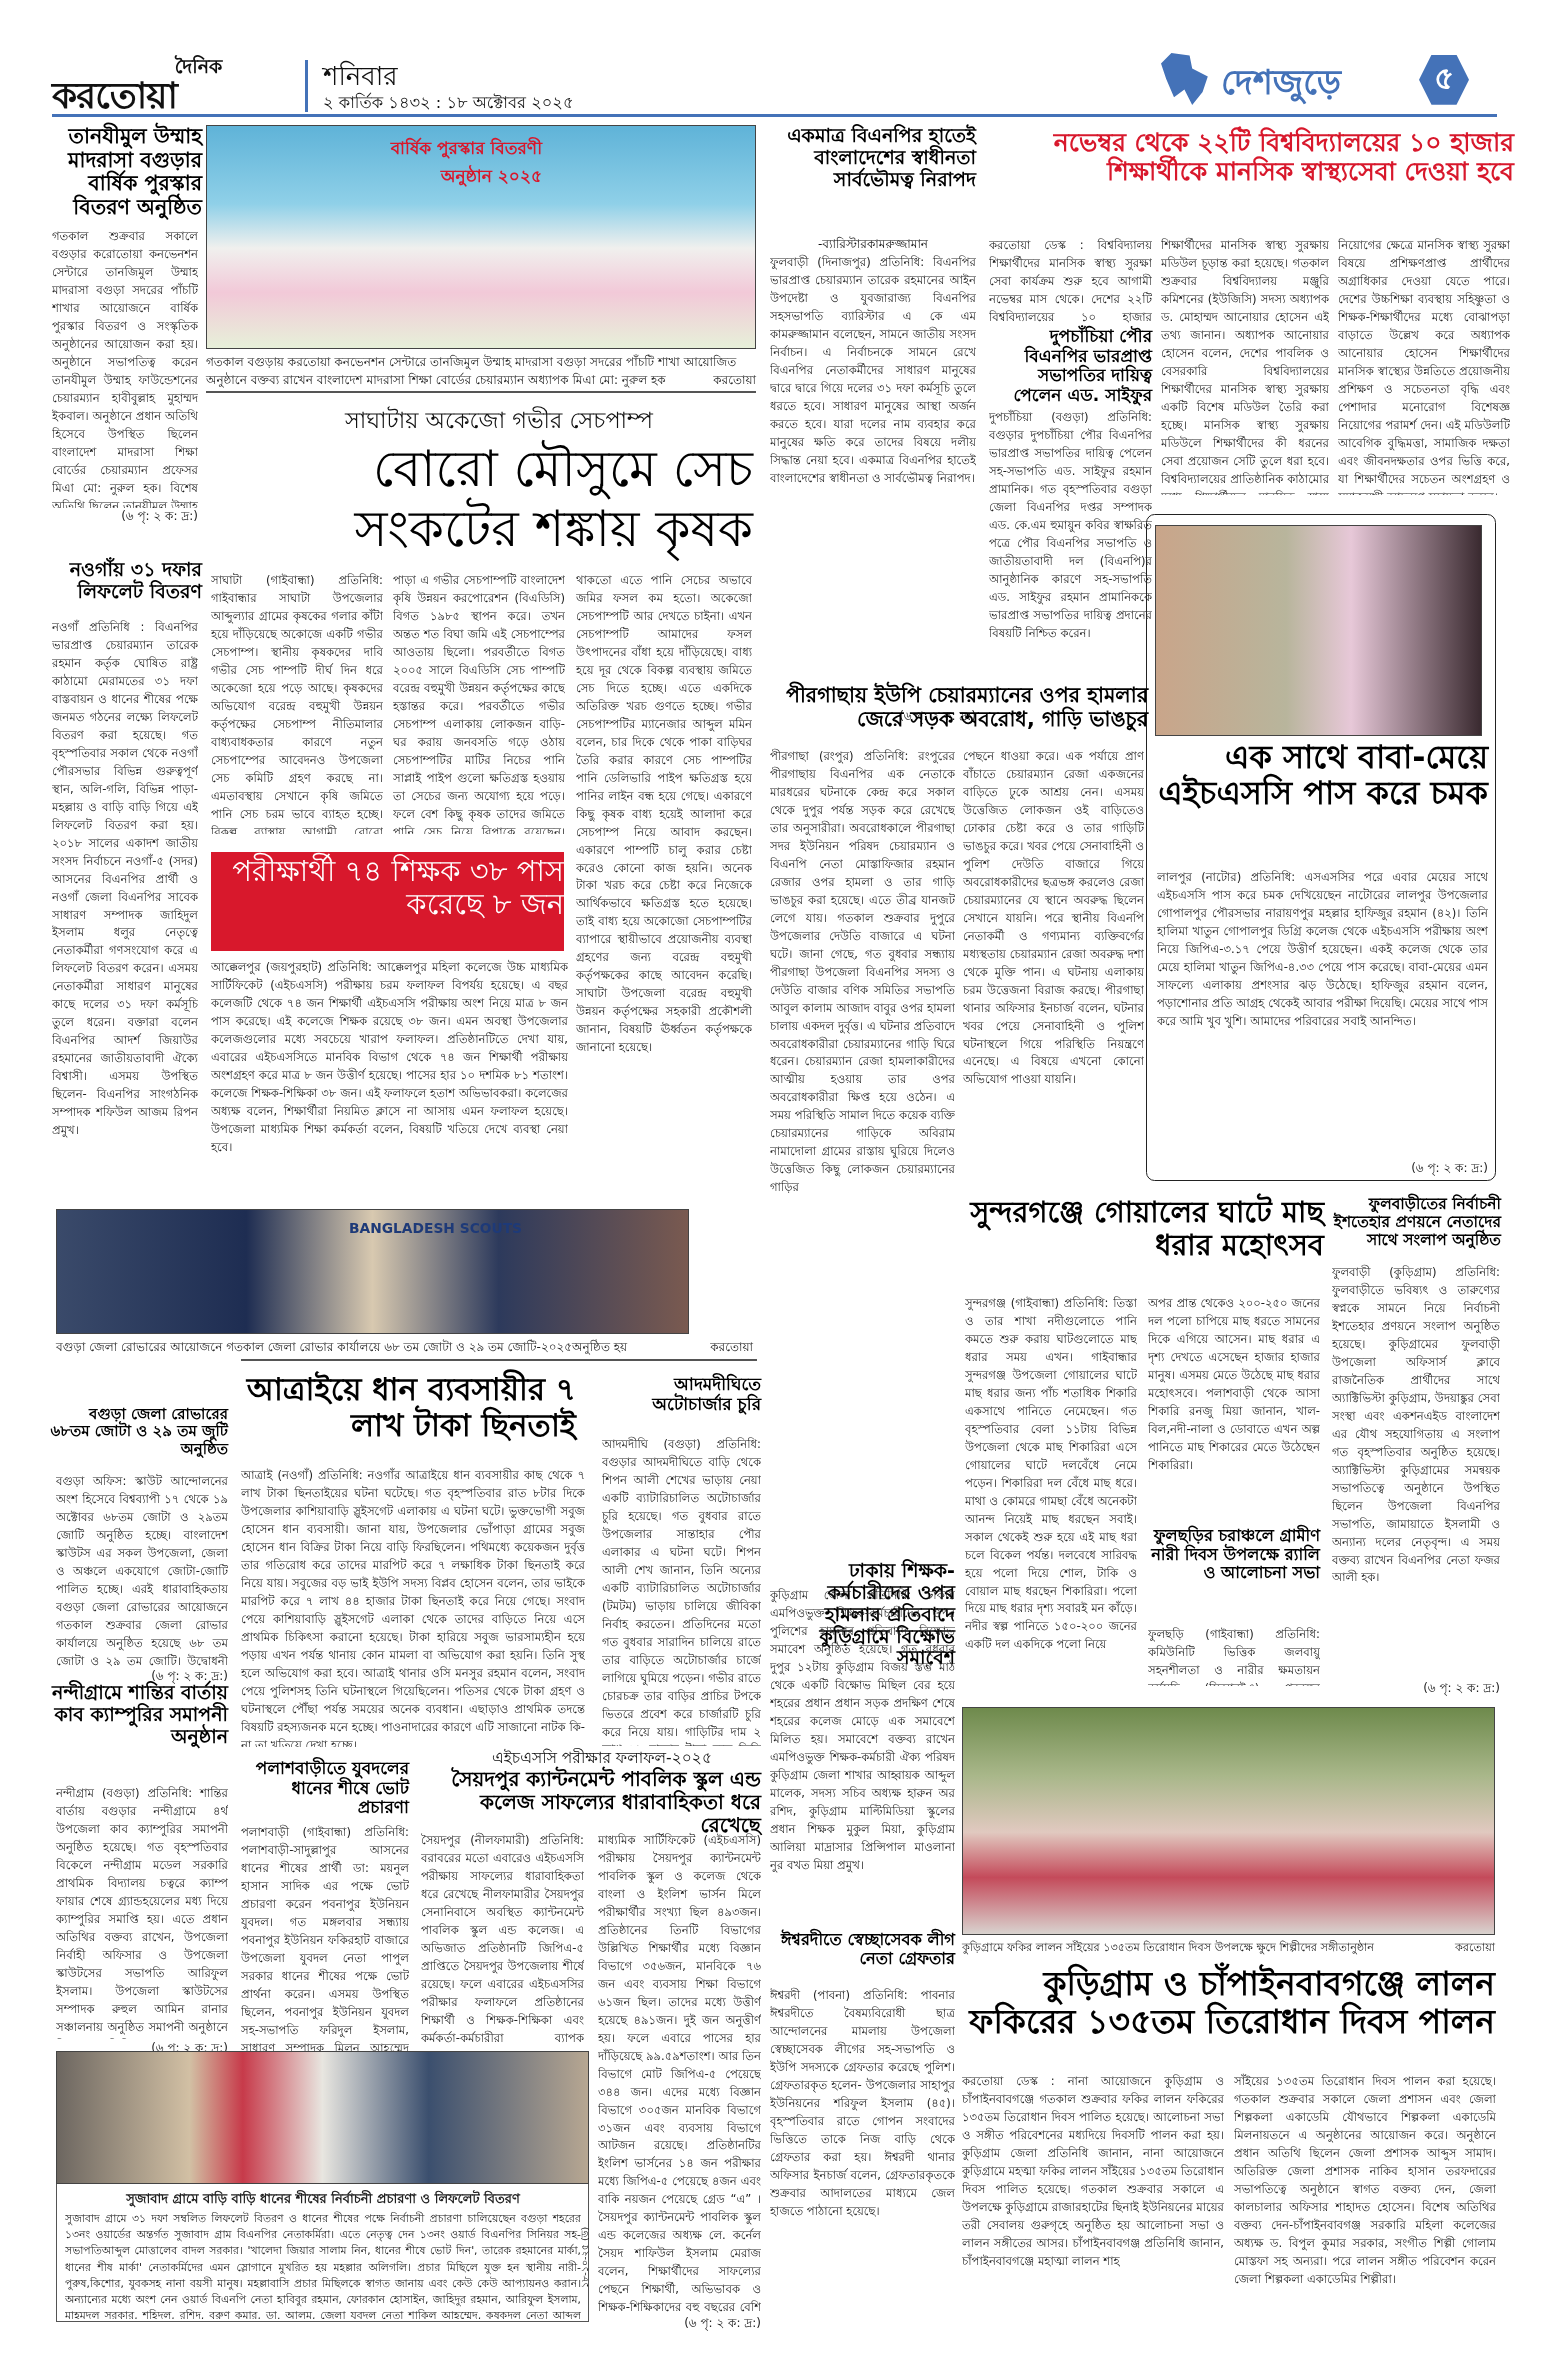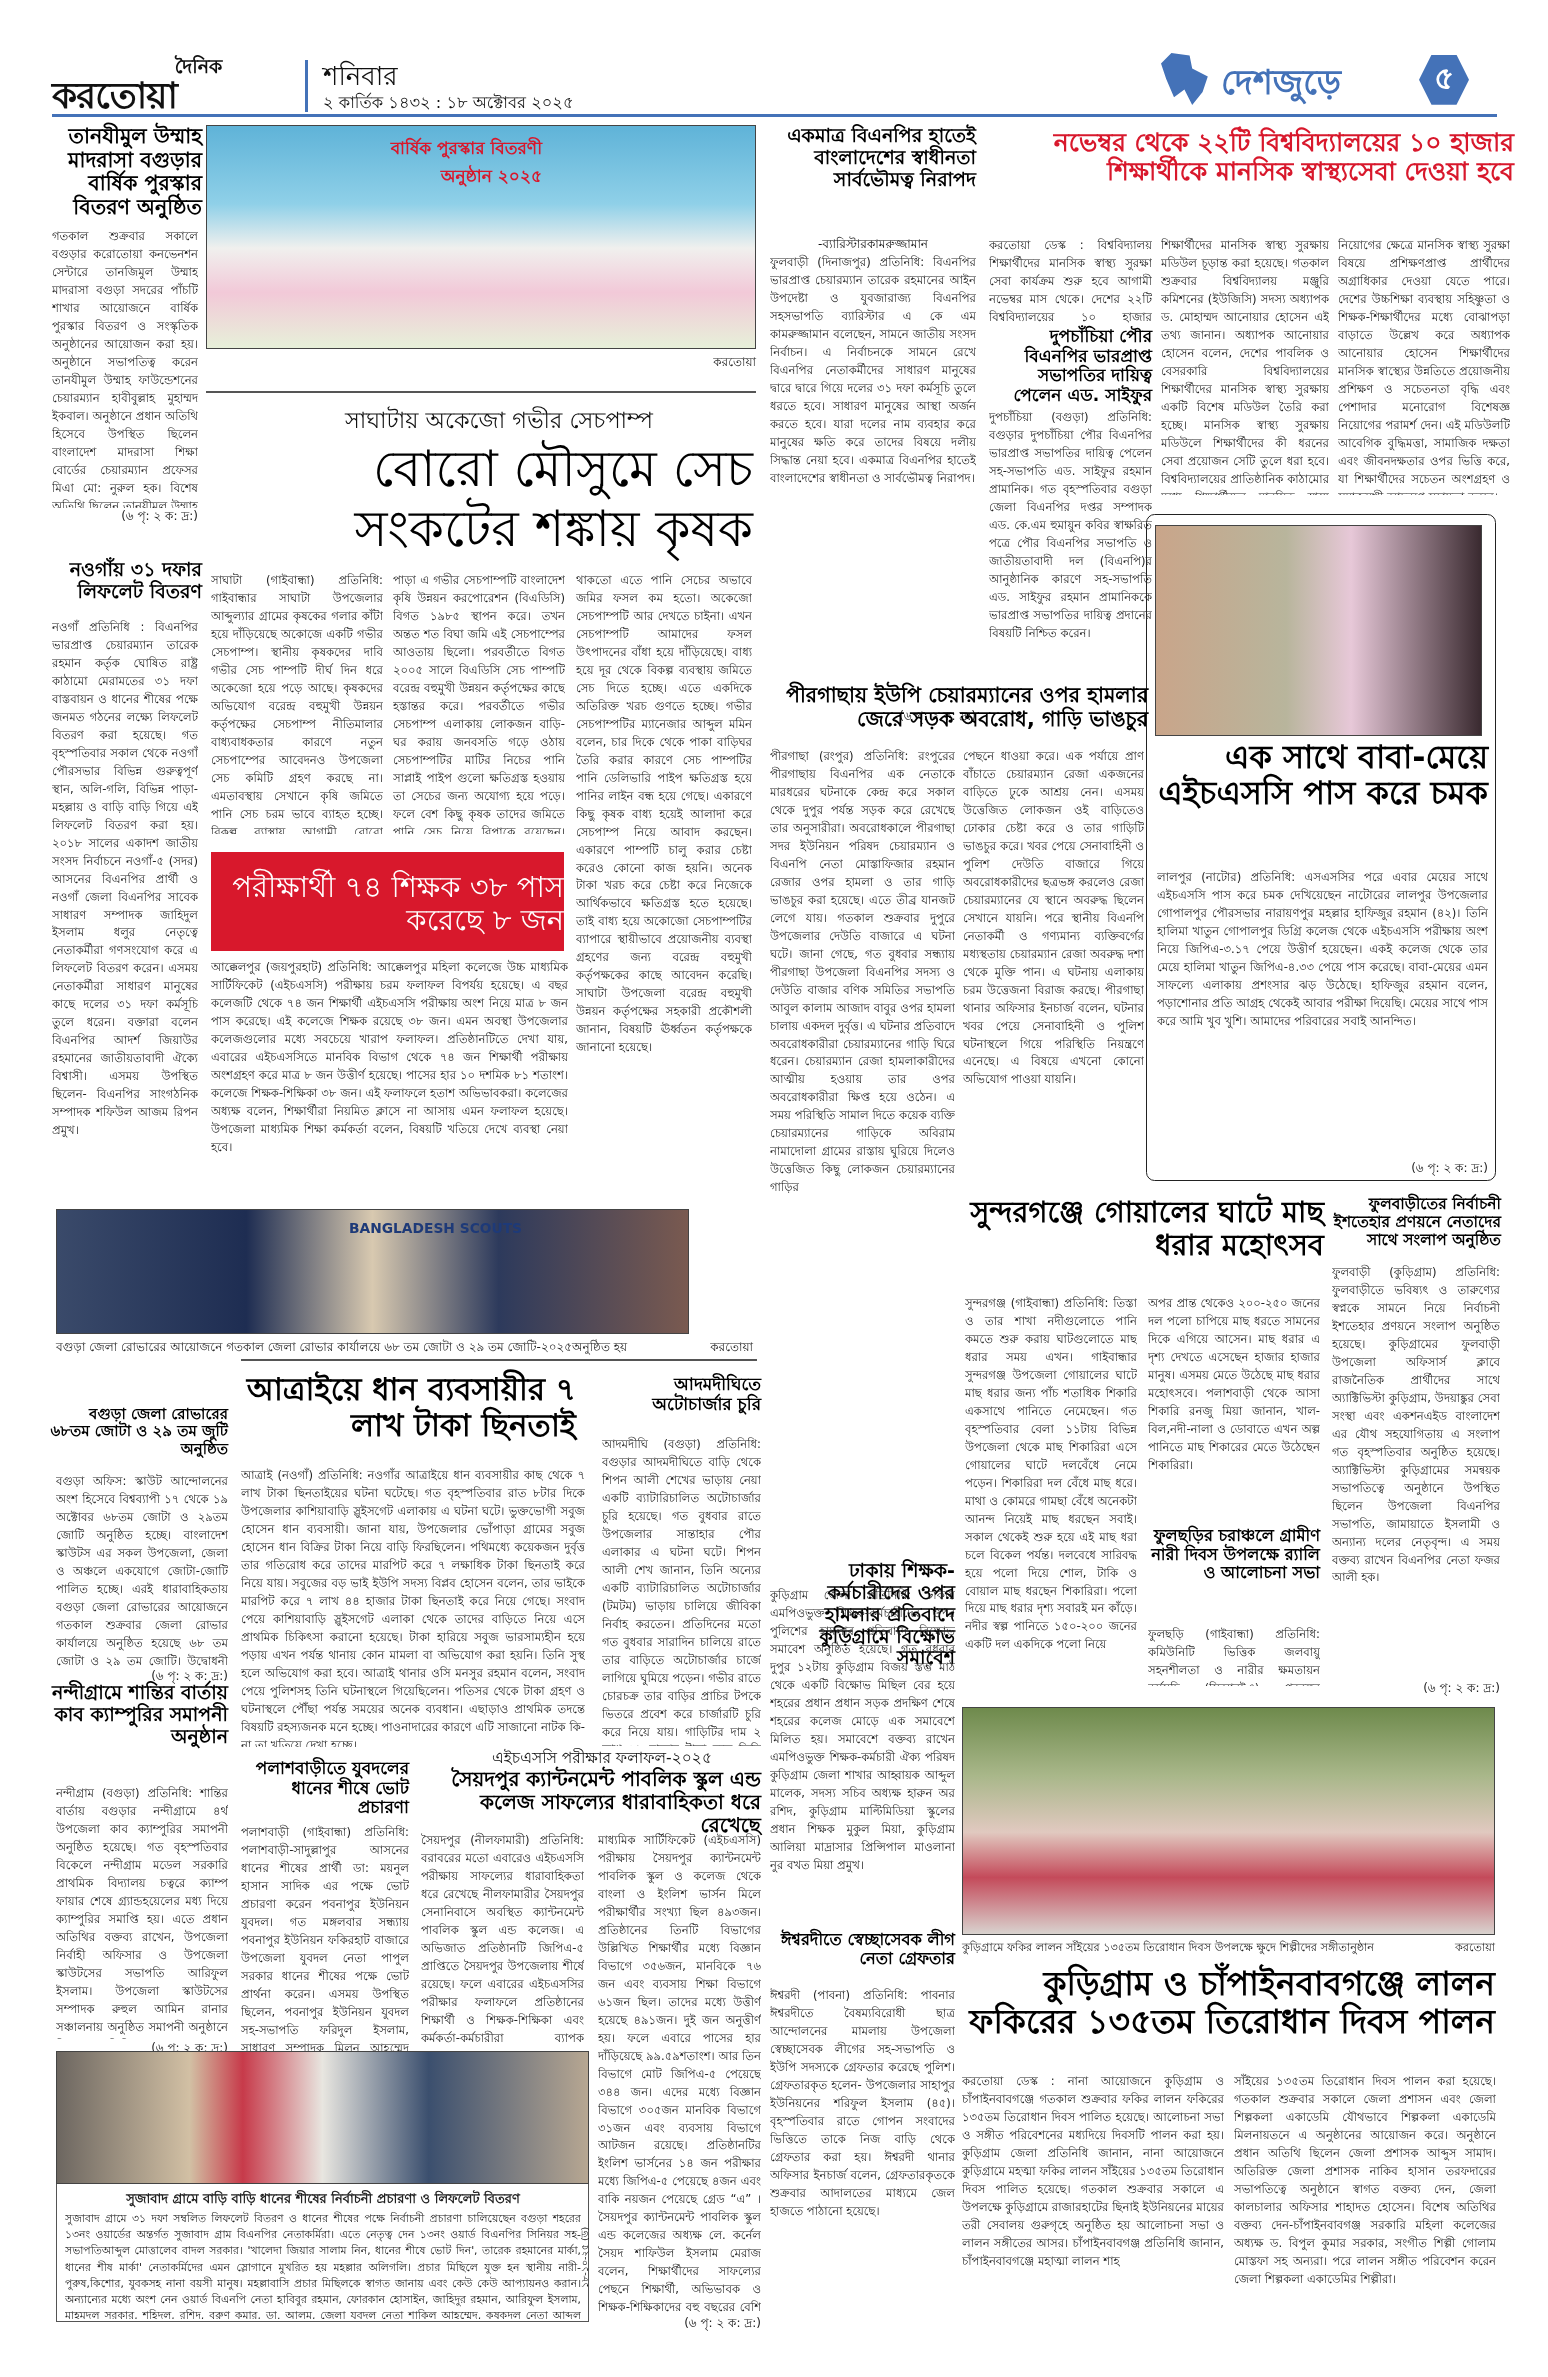--- a/index.html
+++ b/index.html
@@ -45,34 +45,35 @@
 <div class="abs top-rule"></div>
 
 <div class="abs hl" style="left:47px;top:125px;width:155px;font-size:20.6px">তানযীমুল উম্মাহ মাদরাসা বগুড়ার বার্ষিক পুরস্কার বিতরণ অনুষ্ঠিত</div>
 <div class="abs body-txt" style="left:52px;top:228px;width:146px;height:280px;overflow:hidden;font-size:11.6px">গতকাল শুক্রবার সকালে বগুড়ার করোতোয়া কনভেনশন সেন্টারে তানজিমুল উম্মাহ মাদরাসা বগুড়া সদরের পাঁচটি শাখার আয়োজনে বার্ষিক পুরস্কার বিতরণ ও সংস্কৃতিক অনুষ্ঠানের আয়োজন করা হয়। অনুষ্ঠানে সভাপতিত্ব করেন তানযীমুল উম্মাহ ফাউন্ডেশনের চেয়ারম্যান হাবীবুল্লাহ মুহাম্মদ ইকবাল। অনুষ্ঠানে প্রধান অতিথি হিসেবে উপস্থিত ছিলেন বাংলাদেশ মাদরাসা শিক্ষা বোর্ডের চেয়ারম্যান প্রফেসর মিএা মো: নুরুল হক। বিশেষ অতিথি ছিলেন তানযীমুল উম্মাহ ফাউন্ডেশনের পরিচালক হাবিবুল্লাহ আল আমিন, জেলা শিক্ষা অফিসার রমজান আলী, ইন্টারন্যাশলাল ইসলামিক ফেডারেশন অফ স্টুডেন্টস অর্গানাইজেশন (ইফসু) এর মহাসচিব ডক্টর মোস্তফা ফয়সাল পারভেজ ও দুপচাঁচিয়া উপজেলার গুনাহার ইউনিয়ন পরিষদের চেয়ারম্যান ও গার্ডিয়ান পাবলিকেশন্সের কর্ণধার নূর মোহাম্মদ</div>
 <div class="abs cont" style="left:52px;top:507px;width:146px">(৬ পৃ: ২ ক: দ্র:)</div>
 
 <div class="abs photo" style="left:206px;top:125px;width:550px;height:224px;background:linear-gradient(180deg,#5fb3d8 0%,#8fd0e8 35%,#f0f0ee 55%,#f2c9d8 75%,#e7f0d9 100%)">
   <div style="position:absolute;left:129px;top:8.6px;width:206px;text-align:right;font-size:17px;font-weight:bold;color:#d8182c">বার্ষিক পুরস্কার বিতরণী অনুষ্ঠান ২০২৫</div>
 </div>
 <div class="abs caption" style="left:206px;top:353px;width:550px">
+  <span>গতকাল বগুড়ায় করতোয়া কনভেনশন সেন্টারে তানজিমুল উম্মাহ মাদরাসা বগুড়া সদরের পাঁচটি শাখা আয়োজিত অনুষ্ঠানে বক্তব্য রাখেন বাংলাদেশ মাদরাসা শিক্ষা বোর্ডের চেয়ারম্যান অধ্যাপক মিএা মো: নুরুল হক</span>
   <span class="credit">করতোয়া</span>
 </div>
 <div class="abs rule" style="left:206px;top:391px;width:550px;height:1.7px"></div>
 
 <div class="abs hl" style="left:47px;top:559px;width:155px;font-size:19px">নওগাঁয় ৩১ দফার লিফলেট বিতরণ</div>
 <div class="abs body-txt" style="left:52px;top:619px;width:146px;height:632px;overflow:hidden;font-size:11.6px">নওগাঁ প্রতিনিধি : বিএনপির ভারপ্রাপ্ত চেয়ারম্যান তারেক রহমান কর্তৃক ঘোষিত রাষ্ট্র কাঠামো মেরামতের ৩১ দফা বাস্তবায়ন ও ধানের শীষের পক্ষে জনমত গঠনের লক্ষ্যে লিফলেট বিতরণ করা হয়েছে। গত বৃহস্পতিবার সকাল থেকে নওগাঁ পৌরসভার বিভিন্ন গুরুত্বপূর্ণ স্থান, অলি-গলি, বিভিন্ন পাড়া-মহল্লায় ও বাড়ি বাড়ি গিয়ে এই লিফলেট বিতরণ করা হয়। ২০১৮ সালের একাদশ জাতীয় সংসদ নির্বাচনে নওগাঁ-৫ (সদর) আসনের বিএনপির প্রার্থী ও নওগাঁ জেলা বিএনপির সাবেক সাধারণ সম্পাদক জাহিদুল ইসলাম ধলুর নেতৃত্বে নেতাকর্মীরা গণসংযোগ করে এ লিফলেট বিতরণ করেন। এসময় নেতাকর্মীরা সাধারণ মানুষের কাছে দলের ৩১ দফা কর্মসূচি তুলে ধরেন। বক্তারা বলেন বিএনপির আদর্শ জিয়াউর রহমানের জাতীয়তাবাদী ঐক্যে বিশ্বাসী। এসময় উপস্থিত ছিলেন- বিএনপির সাংগঠনিক সম্পাদক শফিউল আজম রিপন প্রমুখ।</div>
 
 <div class="abs" style="left:258px;top:403px;width:482px;text-align:center;font-size:22.4px">সাঘাটায় অকেজো গভীর সেচপাম্প</div>
 <div class="abs hl" style="left:211px;top:439px;width:542px;font-size:50px;font-weight:normal;line-height:1.2">বোরো মৌসুমে সেচ সংকটের শঙ্কায় কৃষক</div>
 <div class="abs body-txt" style="left:211px;top:572px;width:172px;height:262px;overflow:hidden;font-size:11.6px">সাঘাটা (গাইবান্ধা) প্রতিনিধি: গাইবান্ধার সাঘাটা উপজেলার আব্দুল্যার গ্রামের কৃষকের গলার কাঁটা হয়ে দাঁড়িয়েছে অকোজে একটি গভীর সেচপাম্প। স্থানীয় কৃষকদের দাবি গভীর সেচ পাম্পটি দীর্ঘ দিন ধরে অকেজো হয়ে পড়ে আছে। কৃষকদের অভিযোগ বরেন্দ্র বহুমুখী উন্নয়ন কর্তৃপক্ষের সেচপাম্প নীতিমালার বাধ্যবাধকতার কারণে নতুন সেচপাম্পের আবেদনও উপজেলা সেচ কমিটি গ্রহণ করছে না। এমতাবস্থায় সেখানে কৃষি জমিতে পানি সেচ চরম ভাবে ব্যাহত হচ্ছে। বিকল্প ব্যাস্থায় আগামী বোরো মৌসুমেও অন্তত ২৫ বিঘা জমিতে সেচ সংকটে পড়ার শঙ্কায় রয়েছে কয়েকজন কৃষক। বরেন্দ্র বহুমুখী উন্নয়ন কর্তৃপক্ষ সূত্রে জানা যায়, আব্দুল্যার</div>
 <div class="abs body-txt" style="left:393px;top:572px;width:172px;height:262px;overflow:hidden;font-size:11.6px">পাড়া এ গভীর সেচপাম্পটি বাংলাদেশ কৃষি উন্নয়ন করপোরেশন (বিএডিসি) বিগত ১৯৮৫ স্থাপন করে। তখন অন্তত শত বিঘা জমি এই সেচপাম্পের আওতায় ছিলো। পরবর্তীতে বিগত ২০০৫ সালে বিএডিসি সেচ পাম্পটি বরেন্দ্র বহুমুখী উন্নয়ন কর্তৃপক্ষের কাছে হস্তান্তর করে। পরবর্তীতে গভীর সেচপাম্প এলাকায় লোকজন বাড়ি-ঘর করায় জনবসতি গড়ে ওঠায় সেচপাম্পটির মাটির নিচের পানি সাপ্লাই পাইপ গুলো ক্ষতিগ্রস্ত হওয়ায় তা সেচের জন্য অযোগ্য হয়ে পড়ে। ফলে বেশ কিছু কৃষক তাদের জমিতে পানি সেচ নিয়ে বিপাকে রয়েছেন। স্থানীয় কৃষক নুরুন্নবী, মোস্তাফিজুর ও হবিবুর সহ আরও অনেকে বলেন, কয়েক বছর আগেও সেচপাম্পটি মাঝে মাঝে বন্ধ</div>
 <div class="abs body-txt" style="left:576px;top:572px;width:176px;height:499px;overflow:hidden;font-size:11.6px">থাকতো এতে পানি সেচের অভাবে জমির ফসল কম হতো। অকেজো সেচপাম্পটি আর দেখতে চাইনা। এখন সেচপাম্পটি আমাদের ফসল উৎপাদনের বাঁধা হয়ে দাঁড়িয়েছে। বাধ্য হয়ে দূর থেকে বিকল্প ব্যবস্থায় জমিতে সেচ দিতে হচ্ছে। এতে একদিকে অতিরিক্ত খরচ গুণতে হচ্ছে। গভীর সেচপাম্পটির ম্যানেজার আব্দুল মমিন বলেন, চার দিকে থেকে পাকা বাড়িঘর তৈরি করার কারণে সেচ পাম্পটির পানি ডেলিভারি পাইপ ক্ষতিগ্রস্ত হয়ে পানির লাইন বন্ধ হয়ে গেছে। একারণে কিছু কৃষক বাধ্য হয়েই আলাদা করে সেচপাম্প নিয়ে আবাদ করছেন। একারণে পাম্পটি চালু করার চেষ্টা করেও কোনো কাজ হয়নি। অনেক টাকা খরচ করে চেষ্টা করে নিজেকে আর্থিকভাবে ক্ষতিগ্রস্ত হতে হয়েছে। তাই বাধ্য হয়ে অকোজো সেচপাম্পটির ব্যাপারে স্থায়ীভাবে প্রয়োজনীয় ব্যবস্থা গ্রহণের জন্য বরেন্দ্র বহুমুখী কর্তৃপক্ষকের কাছে আবেদন করেছি। সাঘাটা উপজেলা বরেন্দ্র বহুমুখী উন্নয়ন কর্তৃপক্ষের সহকারী প্রকৌশলী জানান, বিষয়টি ঊর্ধ্বতন কর্তৃপক্ষকে জানানো হয়েছে।</div>
 
-<div class="abs red-box hl" style="left:211px;top:852px;width:353px;height:99px;font-size:29px;color:#fff;font-weight:normal;padding-top:19px">পরীক্ষার্থী ৭৪ শিক্ষক ৩৮ পাস করেছে ৮ জন</div>
+<div class="abs red-box hl" style="left:211px;top:852px;width:353px;height:99px;font-size:29px;color:#fff;font-weight:normal;padding-top:3px">পরীক্ষার্থী ৭৪ শিক্ষক ৩৮ পাস করেছে ৮ জন</div>
 <div class="abs body-txt" style="left:211px;top:959px;width:357px;height:232px;overflow:hidden;font-size:11.6px">আক্কেলপুর (জয়পুরহাট) প্রতিনিধি: আক্কেলপুর মহিলা কলেজে উচ্চ মাধ্যমিক সার্টিফিকেট (এইচএসসি) পরীক্ষায় চরম ফলাফল বিপর্যয় হয়েছে। এ বছর কলেজটি থেকে ৭৪ জন শিক্ষার্থী এইচএসসি পরীক্ষায় অংশ নিয়ে মাত্র ৮ জন পাস করেছে। এই কলেজে শিক্ষক রয়েছে ৩৮ জন। এমন অবস্থা উপজেলার কলেজগুলোর মধ্যে সবচেয়ে খারাপ ফলাফল। প্রতিষ্ঠানটিতে দেখা যায়, এবারের এইচএসসিতে মানবিক বিভাগ থেকে ৭৪ জন শিক্ষার্থী পরীক্ষায় অংশগ্রহণ করে মাত্র ৮ জন উত্তীর্ণ হয়েছে। পাসের হার ১০ দশমিক ৮১ শতাংশ। কলেজে শিক্ষক-শিক্ষিকা ৩৮ জন। এই ফলাফলে হতাশ অভিভাবকরা। কলেজের অধ্যক্ষ বলেন, শিক্ষার্থীরা নিয়মিত ক্লাসে না আসায় এমন ফলাফল হয়েছে। উপজেলা মাধ্যমিক শিক্ষা কর্মকর্তা বলেন, বিষয়টি খতিয়ে দেখে ব্যবস্থা নেয়া হবে।</div>
 
 <div class="abs hl" style="left:770px;top:125px;width:206px;font-size:19px">একমাত্র বিএনপির হাতেই বাংলাদেশের স্বাধীনতা সার্বভৌমত্ব নিরাপদ</div>
 <div class="abs" style="left:770px;top:235px;width:206px;text-align:center;font-size:12px">-ব্যারিস্টারকামরুজ্জামান</div>
 <div class="abs body-txt" style="left:770px;top:254px;width:206px;height:452px;overflow:hidden;font-size:11.6px">ফুলবাড়ী (দিনাজপুর) প্রতিনিধি: বিএনপির ভারপ্রাপ্ত চেয়ারম্যান তারেক রহমানের আইন উপদেষ্টা ও যুবজারাজ্য বিএনপির সহসভাপতি ব্যারিস্টার এ কে এম কামরুজ্জামান বলেছেন, সামনে জাতীয় সংসদ নির্বাচন। এ নির্বাচনকে সামনে রেখে বিএনপির নেতাকর্মীদের সাধারণ মানুষের দ্বারে দ্বারে গিয়ে দলের ৩১ দফা কর্মসূচি তুলে ধরতে হবে। সাধারণ মানুষের আস্থা অর্জন করতে হবে। যারা দলের নাম ব্যবহার করে মানুষের ক্ষতি করে তাদের বিষয়ে দলীয় সিদ্ধান্ত নেয়া হবে। একমাত্র বিএনপির হাতেই বাংলাদেশের স্বাধীনতা ও সার্বভৌমত্ব নিরাপদ।</div>
 <div class="abs cont" style="left:770px;top:707px;width:206px">(৬ পৃ: ২ ক: দ্র:)</div>
 
 <div class="abs hl red-hl" style="left:989px;top:129px;width:525px;font-size:25px">নভেম্বর থেকে ২২টি বিশ্ববিদ্যালয়ের ১০ হাজার শিক্ষার্থীকে মানসিক স্বাস্থ্যসেবা দেওয়া হবে</div>
 <div class="abs body-txt" style="left:989px;top:237px;width:163px;height:86px;overflow:hidden;font-size:11.6px">করতোয়া ডেস্ক : বিশ্ববিদ্যালয় শিক্ষার্থীদের মানসিক স্বাস্থ্য সুরক্ষা সেবা কার্যক্রম শুরু হবে আগামী নভেম্বর মাস থেকে। দেশের ২২টি বিশ্ববিদ্যালয়ের ১০ হাজার শিক্ষার্থীকে ধাপে ধাপে এ সেবা দেওয়া হবে। এ লক্ষ্যে ইতোমধ্যে</div>
 <div class="abs body-txt" style="left:1161px;top:237px;width:168px;height:258px;overflow:hidden;font-size:11.6px">শিক্ষার্থীদের মানসিক স্বাস্থ্য সুরক্ষায় মডিউল চূড়ান্ত করা হয়েছে। গতকাল শুক্রবার বিশ্ববিদ্যালয় মঞ্জুরি কমিশনের (ইউজিসি) সদস্য অধ্যাপক ড. মোহাম্মদ আনোয়ার হোসেন এই তথ্য জানান। অধ্যাপক আনোয়ার হোসেন বলেন, দেশের পাবলিক ও বেসরকারি বিশ্ববিদ্যালয়ের শিক্ষার্থীদের মানসিক স্বাস্থ্য সুরক্ষায় একটি বিশেষ মডিউল তৈরি করা হচ্ছে। মানসিক স্বাস্থ্য সুরক্ষায় মডিউলে শিক্ষার্থীদের কী ধরনের সেবা প্রয়োজন সেটি তুলে ধরা হবে। বিশ্ববিদ্যালয়ের প্রাতিষ্ঠানিক কাঠামোর মধ্যে শিক্ষার্থীদের মানসিক স্বাস্থ্য উন্নয়নের বিষয়টি যুক্ত করা দরকার। এছাড়া বিশ্ববিদ্যালয়ে নতুন শিক্ষক</div>

